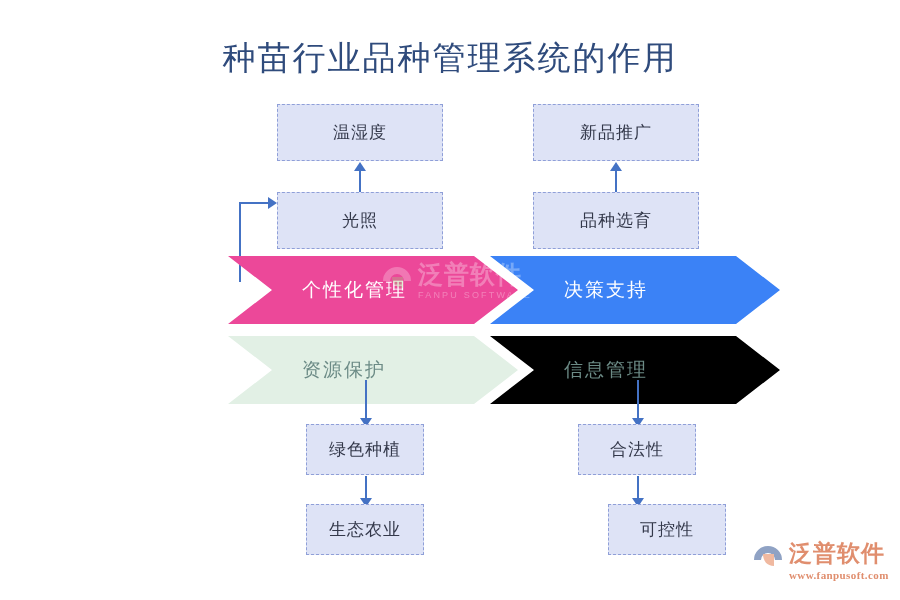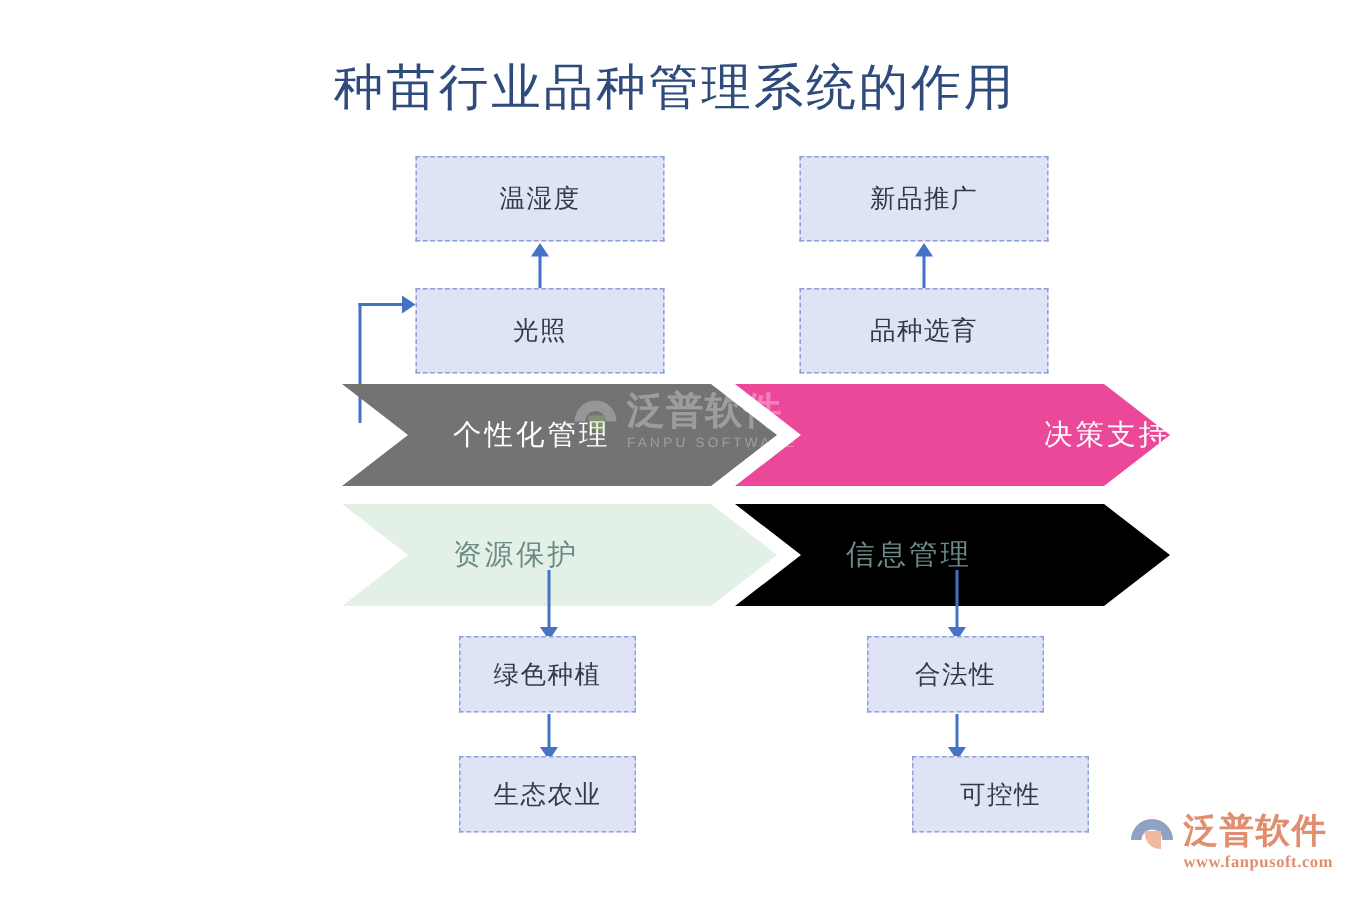--- a/index.html
+++ b/index.html
@@ -57,22 +57,22 @@
     box-sizing: border-box;
     font-size: 19px;
     letter-spacing: 2px;
     -webkit-clip-path: polygon(0 0, calc(100% - 44px) 0, 100% 50%, calc(100% - 44px) 100%, 0 100%, 44px 50%);
     clip-path: polygon(0 0, calc(100% - 44px) 0, 100% 50%, calc(100% - 44px) 100%, 0 100%, 44px 50%);
   }
   .chev .chev-label {
     padding-left: 74px;
     white-space: nowrap;
   }
-  .chev.green  { background: #737373; color: #ffffff; }
-  .chev.teal   { background: #ec4899; color: #ffffff; justify-content: flex-end; }
+  .chev.green  { background: #ec4899; color: #ffffff; }
+  .chev.teal   { background: #3b82f6; color: #ffffff; }
   .chev.pale1  { background: #e2f0e5; color: #6c8b86; }
   .chev.pale2  { background: #000000; color: #6c8b86; font-family: Liberation Serif, serif; }
 
   
   .conn {
     position: absolute;
     background: #4472c4;
   }
   .conn.v { width: 2px; }
   .conn.h { height: 2px; }

